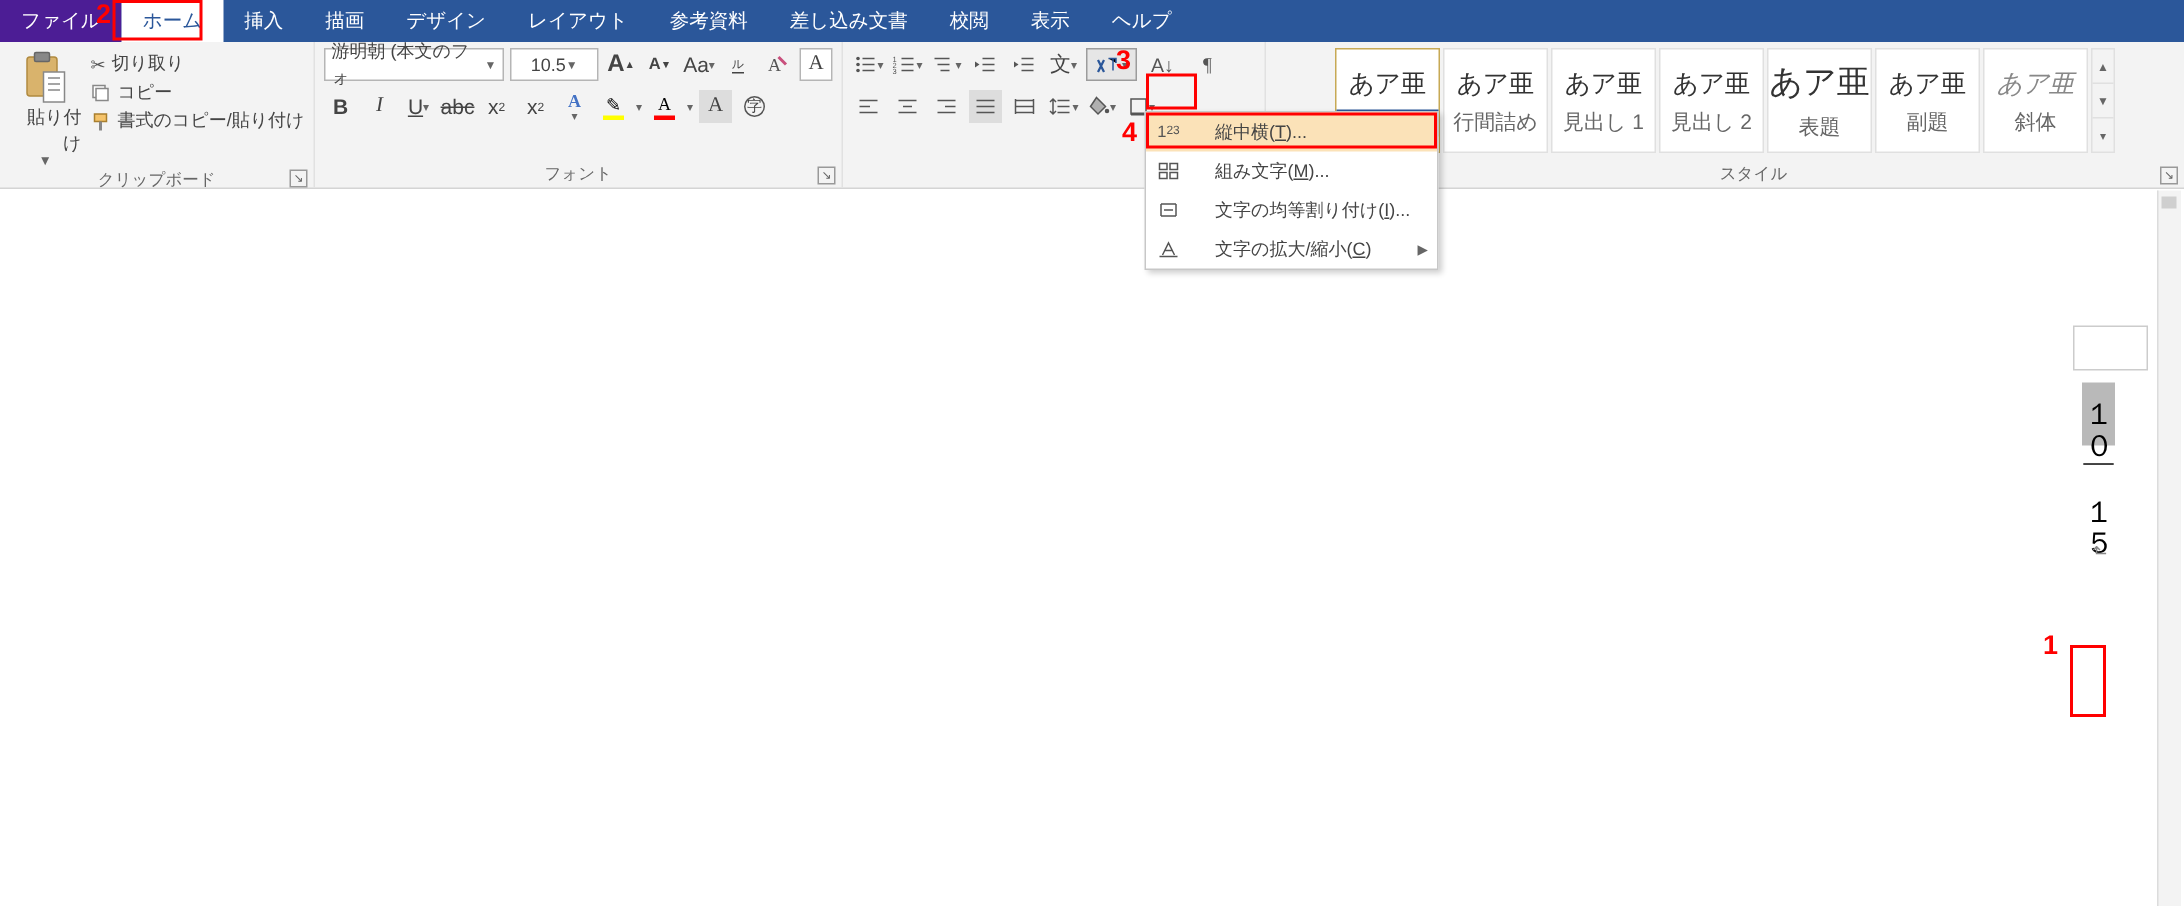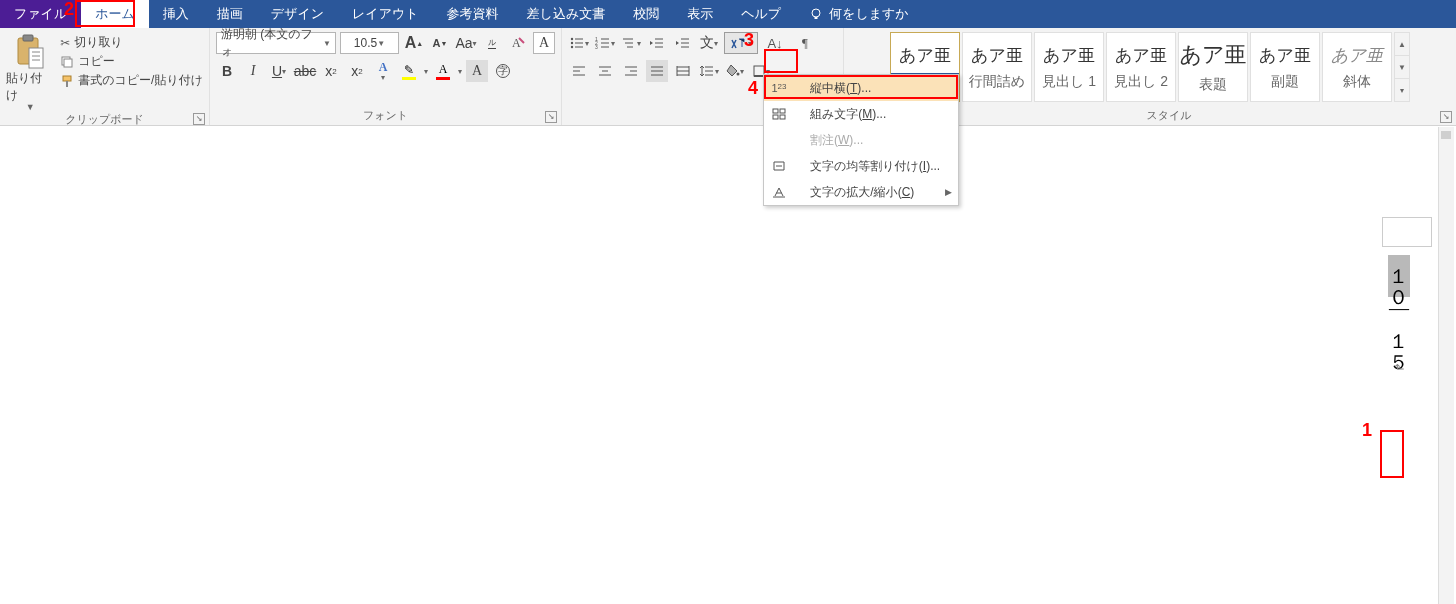--- a/index.html
+++ b/index.html
@@ -8,21 +8,21 @@
   .tab { padding:0 14px; display:flex; align-items:center; font-size:13px; cursor:pointer; position:relative; white-space:nowrap; }
   .tab.file { background:#4c1d95; }
   .tab.active { background:#fff; color:#2b579a; }
   .ribbon { height:98px; background:#f3f3f3; border-bottom:1px solid #d4d4d4; display:flex; }
   .group { border-right:1px solid #e1e1e1; display:flex; flex-direction:column; }
   .group-body { flex:1; display:flex; align-items:flex-start; padding:4px 6px 0; }
   .group-label { height:20px; display:flex; align-items:center; justify-content:center; font-size:11px; color:#666; position:relative; }
   .group-label .dlg-launcher { position:absolute; right:4px; bottom:2px; width:12px; height:12px; border:1px solid #999; font-size:8px; line-height:10px; text-align:center; color:#666; }
   .btn, .bigbtn, .sm, .iconbtn, .row .sm, .dd, .fontbox, .sizebox { cursor:pointer; }
   
-  .clip-left { display:flex; flex-direction:column; align-items:center; margin-right:6px; }
+  .clip-left { display:flex; flex-direction:column; align-items:center; margin-right:6px;text-align:right; }
   .clip-left .paste-icon { width:32px; height:40px; display:flex; align-items:center; justify-content:center; margin-bottom:-2px; }
   .clip-left .paste-label { font-size:12px; color:#444; }
   .clip-left .dd-caret { font-size:9px; margin-top:-2px; color:#666; }
   .clip-right { display:flex; flex-direction:column; gap:2px; padding-top:2px; }
   .clip-right .line { display:flex; align-items:center; gap:4px; color:#444; white-space:nowrap; }
   .scissor { color:#555; font-size:12px; }
   .brush { display:inline-block; transform:rotate(0deg); }
   
   .font-rows { display:flex; flex-direction:column; gap:6px; }
   .row { display:flex; align-items:center; gap:4px; }
@@ -82,29 +82,20 @@
   <div class="tab active">ホーム</div>
   <div class="tab">挿入</div>
   <div class="tab">描画</div>
   <div class="tab">デザイン</div>
   <div class="tab">レイアウト</div>
   <div class="tab">参考資料</div>
   <div class="tab">差し込み文書</div>
   <div class="tab">校閲</div>
   <div class="tab">表示</div>
   <div class="tab">ヘルプ</div>
-  <div class="tab" style="gap:6px;">
-    <span>
-      <svg width="14" height="14" viewBox="0 0 14 14">
-          <circle cx="7" cy="6" r="4" fill="none" stroke="#fff" stroke-width="1"></circle>
-          <rect x="5.5" y="10" width="3" height="2" fill="#fff"></rect>
-        </svg>
-    </span>
-    <span>何をしますか</span>
-  </div>
 </div>
 
 <div class="ribbon">
 
   <div class="group" style="width:210px;">
     <div class="group-body">
       <div class="clip-left">
         <div class="paste-icon">
           <svg width="30" height="36" viewBox="0 0 30 36">
               <rect x="3" y="4" width="20" height="26" rx="2" fill="#d9b36c" stroke="#b08a3f"></rect>
@@ -400,24 +391,20 @@
     <span class="mi-icon">
         <svg width="14" height="14" viewBox="0 0 14 14">
           <rect x="1" y="2" width="5" height="4" stroke="#555" fill="none"></rect>
           <rect x="8" y="2" width="5" height="4" stroke="#555" fill="none"></rect>
           <rect x="1" y="8" width="5" height="4" stroke="#555" fill="none"></rect>
           <rect x="8" y="8" width="5" height="4" stroke="#555" fill="none"></rect>
         </svg>
       </span>
     <span class="mi-text"><span>組み文字</span>(<span class="underline-letter">M</span>)...</span>
   </div>
-  <div class="item disabled">
-    <span class="mi-icon"></span>
-    <span class="mi-text"><span>割注</span>(<span class="underline-letter">W</span>)...</span>
-  </div>
   <div class="item">
     <span class="mi-icon">
         <svg width="14" height="14" viewBox="0 0 14 14">
           <path d="M2 3h10M2 11h10M2 3v8M12 3v8M4 7h6" stroke="#555"></path>
         </svg>
       </span>
     <span class="mi-text"><span>文字の均等割り付け</span>(<span class="underline-letter">I</span>)...</span>
   </div>
   <div class="item">
     <span class="mi-icon">

